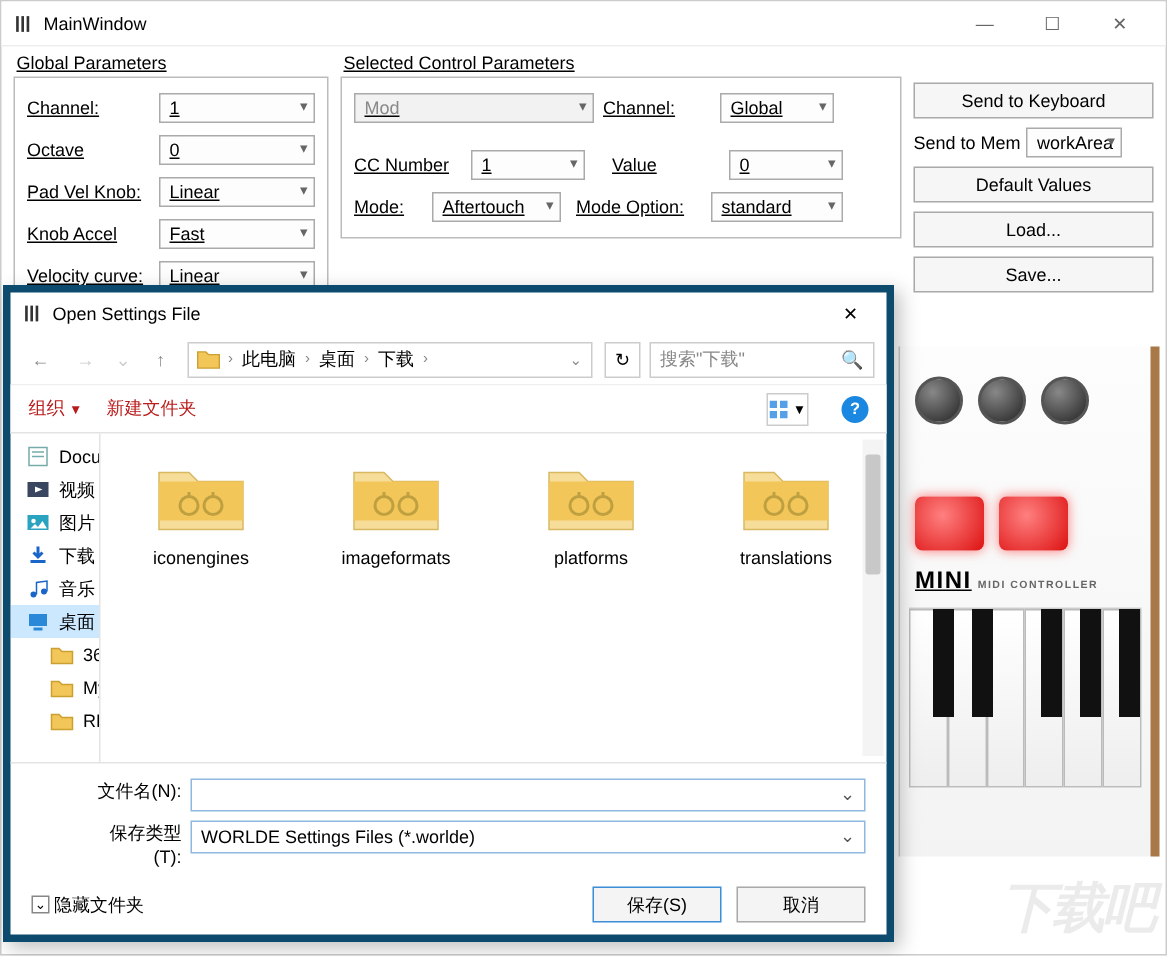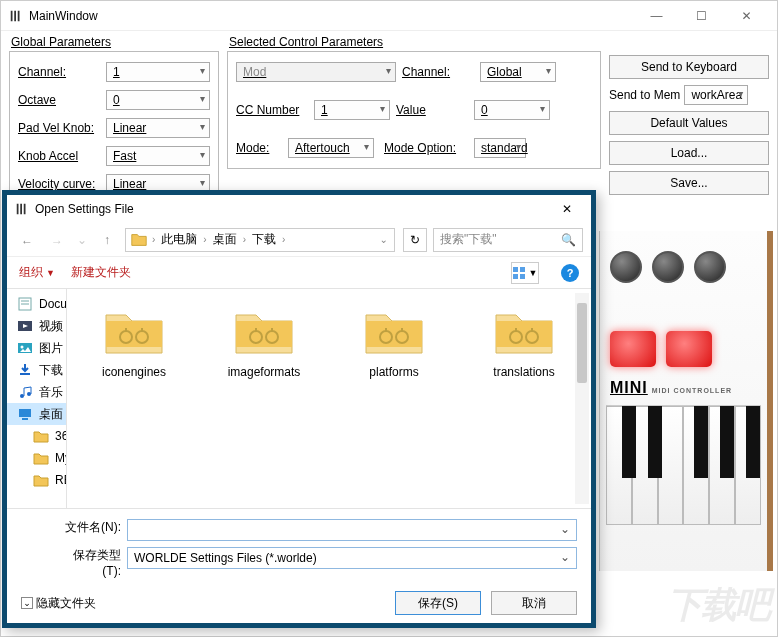--- a/index.html
+++ b/index.html
@@ -151,28 +151,28 @@
       <div class="section-title">Selected Control Parameters</div>
       <div class="params-box">
         <div class="param-row">
           <div class="combo disabled" style="width:160px;flex:none">Mod</div>
           <div class="param-label-mid">Channel:</div>
           <div class="combo" style="width:76px;flex:none">Global</div>
         </div>
         <div class="param-row" style="margin-top:10px">
           <div class="param-label-mid">CC Number</div>
           <div class="combo" style="width:76px;flex:none">1</div>
-          <div class="param-label-mid" style="margin-left:0">Value</div>
+          <div class="param-label-mid" style="margin-left:12px">Value</div>
           <div class="combo" style="width:76px;flex:none">0</div>
         </div>
-        <div class="param-row" style="margin-top:10px">
+        <div class="param-row" style="">
           <div class="param-label-mid" style="width:46px">Mode:</div>
           <div class="combo" style="width:86px;flex:none">Aftertouch</div>
           <div class="param-label-mid" style="width:84px;margin-left:4px">Mode Option:</div>
-          <div class="combo" style="width:52px;flex:none">standard</div>
+          <div class="combo" style="width:88px;flex:none">standard</div>
         </div>
       </div>
     </div>
 
     <div class="col-right">
       <div class="btn">Send to Keyboard</div>
       <div class="mem-row">
         <span>Send to Mem</span>
         <div class="combo">workArea</div>
       </div>

